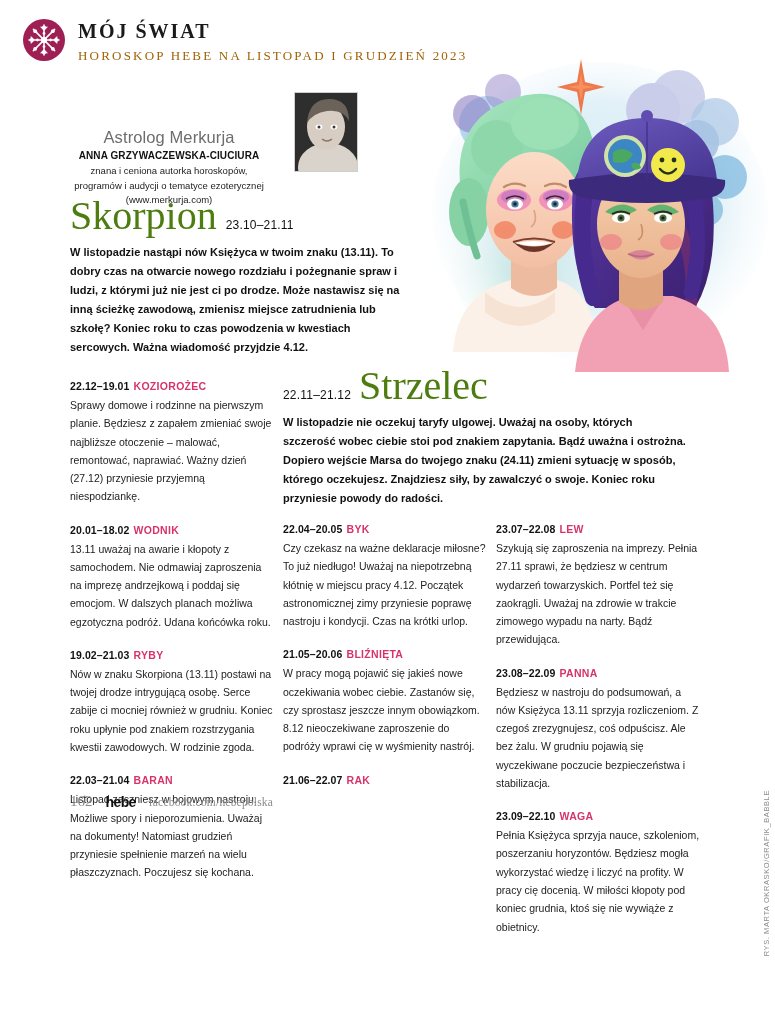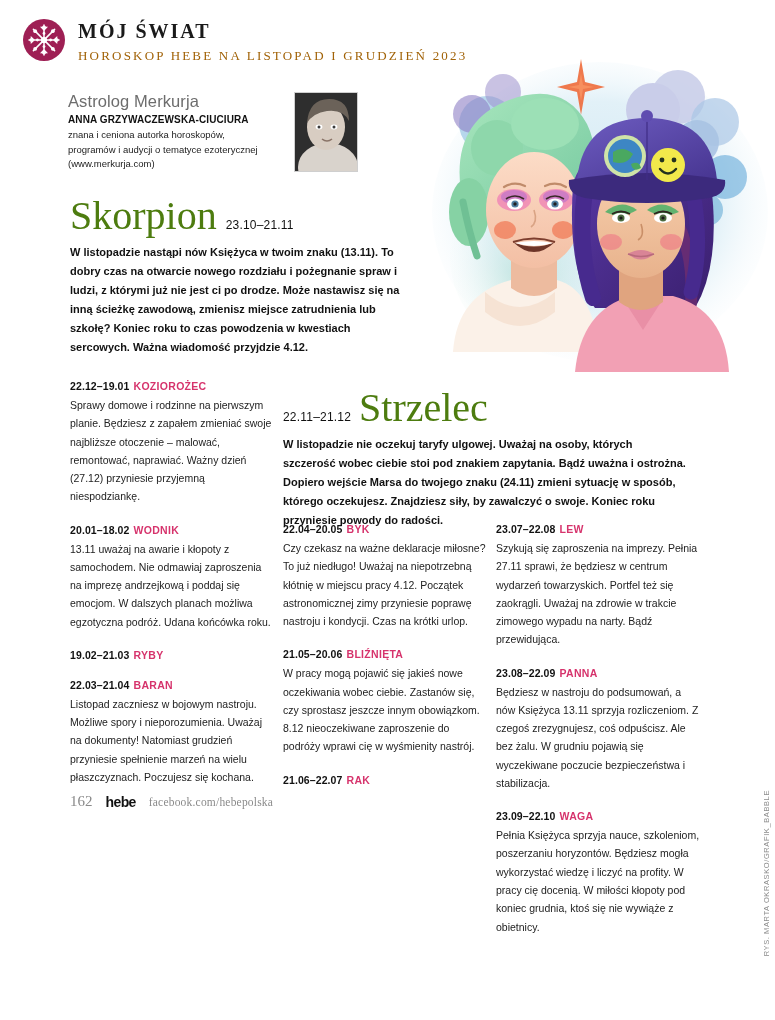--- a/index.html
+++ b/index.html
@@ -35,21 +35,21 @@
     width:350px; height:320px;
     z-index:1; pointer-events:none;
   }
   .illustration svg{display:block;width:100%;height:100%;}
 
   
   .astrologer{
     position:absolute; left:68px; top:92px; width:290px;
     display:flex; justify-content:flex-end; align-items:flex-start; z-index:4;
   }
-  .astro-text{text-align:left; padding-right:24px; width:205px;}
+  .astro-text{text-align:center; padding-right:24px; width:205px;margin-top:36px;}
   .astro-role{
     font-size:16.5px; color:#6d6d6d; font-weight:normal;
     letter-spacing:0.1px; line-height:1.15; margin-bottom:3px;
   }
   .astro-name{
     font-size:10px; font-weight:bold; letter-spacing:0.1px;
     color:#111; margin-bottom:3px;
   }
   .astro-desc{font-size:9.5px; color:#222; line-height:1.55;}
   .astro-photo{
@@ -66,21 +66,21 @@
     letter-spacing:0px;
   }
   .big-dates{font-size:12px; font-weight:normal; color:#111; letter-spacing:0.2px;}
   .big-body{
     font-size:11px; font-weight:bold; color:#111;
     line-height:1.72; margin-top:7px;
   }
 
   #skorpion{left:70px; top:196px; width:330px;}
   #skorpion .head-row{display:flex; align-items:baseline; gap:9px;}
-  #strzelec{left:283px; top:388px; width:404px;}
+  #strzelec{left:283px; top:366px; width:404px;}
   #strzelec .head-row{display:flex; align-items:baseline; gap:8px;}
 
   
   .col{position:absolute; width:205px; z-index:3;}
   #col1{left:70px; top:380px;}
   #col2{left:283px; top:523px;}
   #col3{left:496px; top:523px;}
 
   .entry{margin-bottom:18px;}
   .entry-head{font-size:10.5px; font-weight:bold; color:#111; margin-bottom:4px; letter-spacing:0.1px;}
@@ -338,20 +338,21 @@
       <div class="entry">
         <div class="entry-head"><span>22.12–19.01</span><span class="sign">KOZIOROŻEC</span></div>
         <div class="entry-body">Sprawy domowe i rodzinne na pierwszym planie. Będziesz z zapałem zmieniać swoje najbliższe otoczenie – malować, remontować, naprawiać. Ważny dzień (27.12) przyniesie przyjemną niespodziankę.</div>
       </div>
       <div class="entry">
         <div class="entry-head"><span>20.01–18.02</span><span class="sign">WODNIK</span></div>
         <div class="entry-body">13.11 uważaj na awarie i kłopoty z samochodem. Nie odmawiaj zaproszenia na imprezę andrzejkową i poddaj się emocjom. W dalszych planach możliwa egzotyczna podróż. Udana końcówka roku.</div>
       </div>
       <div class="entry">
         <div class="entry-head"><span>19.02–21.03</span><span class="sign">RYBY</span></div>
+        <div class="entry-body">Nów w znaku Skorpiona (13.11) postawi na twojej drodze intrygującą osobę. Serce zabije ci mocniej również w grudniu. Koniec roku upłynie pod znakiem rozstrzygania kwestii zawodowych. W rodzinie zgoda.</div>
       </div>
       <div class="entry">
         <div class="entry-head"><span>22.03–21.04</span><span class="sign">BARAN</span></div>
         <div class="entry-body">Listopad zaczniesz w bojowym nastroju. Możliwe spory i nieporozumienia. Uważaj na dokumenty! Natomiast grudzień przyniesie spełnienie marzeń na wielu płaszczyznach. Poczujesz się kochana.</div>
       </div>
     </div>
   <div class="col" id="col2">
       <div class="entry">
         <div class="entry-head"><span>22.04–20.05</span><span class="sign">BYK</span></div>
         <div class="entry-body">Czy czekasz na ważne deklaracje miłosne? To już niedługo! Uważaj na niepotrzebną kłótnię w miejscu pracy 4.12. Początek astronomicznej zimy przyniesie poprawę nastroju i kondycji. Czas na krótki urlop.</div>

